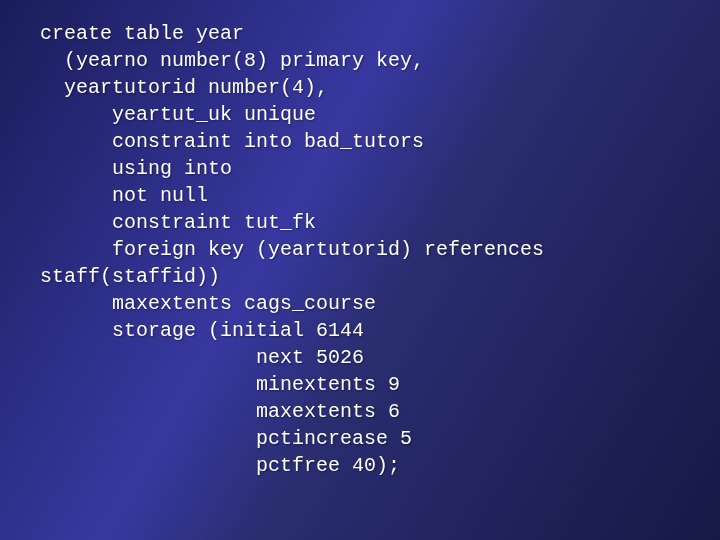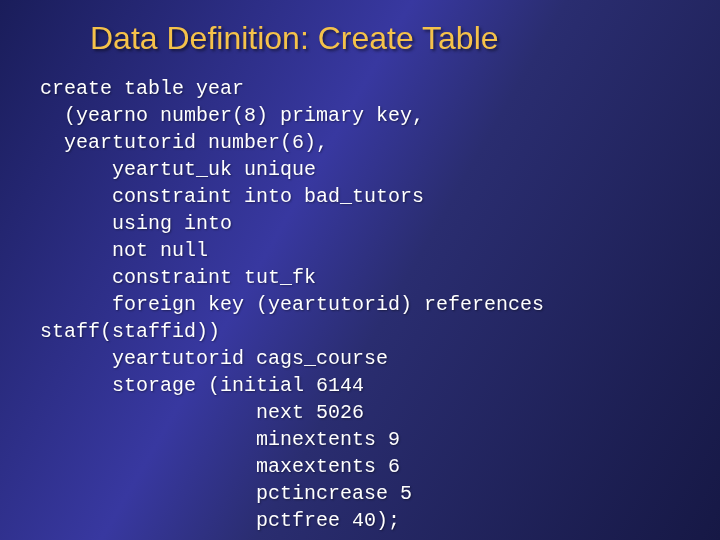--- a/index.html
+++ b/index.html
@@ -30,31 +30,30 @@
     color: #ffffff;
     line-height: 1.35;
     white-space: pre;
     text-shadow: 1px 1px 2px rgba(0,0,0,0.4);
   }
 </style>
 </head>
 <body>
 
 <div class="slide">
-  <h1 class="title">Data Definition: Create Table</h1>
   <div class="code"><span>create table year</span>
 <span>  (yearno number(8) primary key,</span>
-<span>  yeartutorid number(6),</span>
+<span>  yeartutorid number(4),</span>
 <span>      yeartut_uk unique</span>
 <span>      constraint into bad_tutors</span>
 <span>      using into</span>
 <span>      not null</span>
 <span>      constraint tut_fk</span>
 <span>      foreign key (yeartutorid) references</span>
 <span>staff(staffid))</span>
-<span>      yeartutorid cags_course</span>
+<span>      maxextents cags_course</span>
 <span>      storage (initial 6144</span>
 <span>                  next 5026</span>
 <span>                  minextents 9</span>
 <span>                  maxextents 6</span>
 <span>                  pctincrease 5</span>
 <span>                  pctfree 40);</span></div>
 </div>
 
 </body></html>

